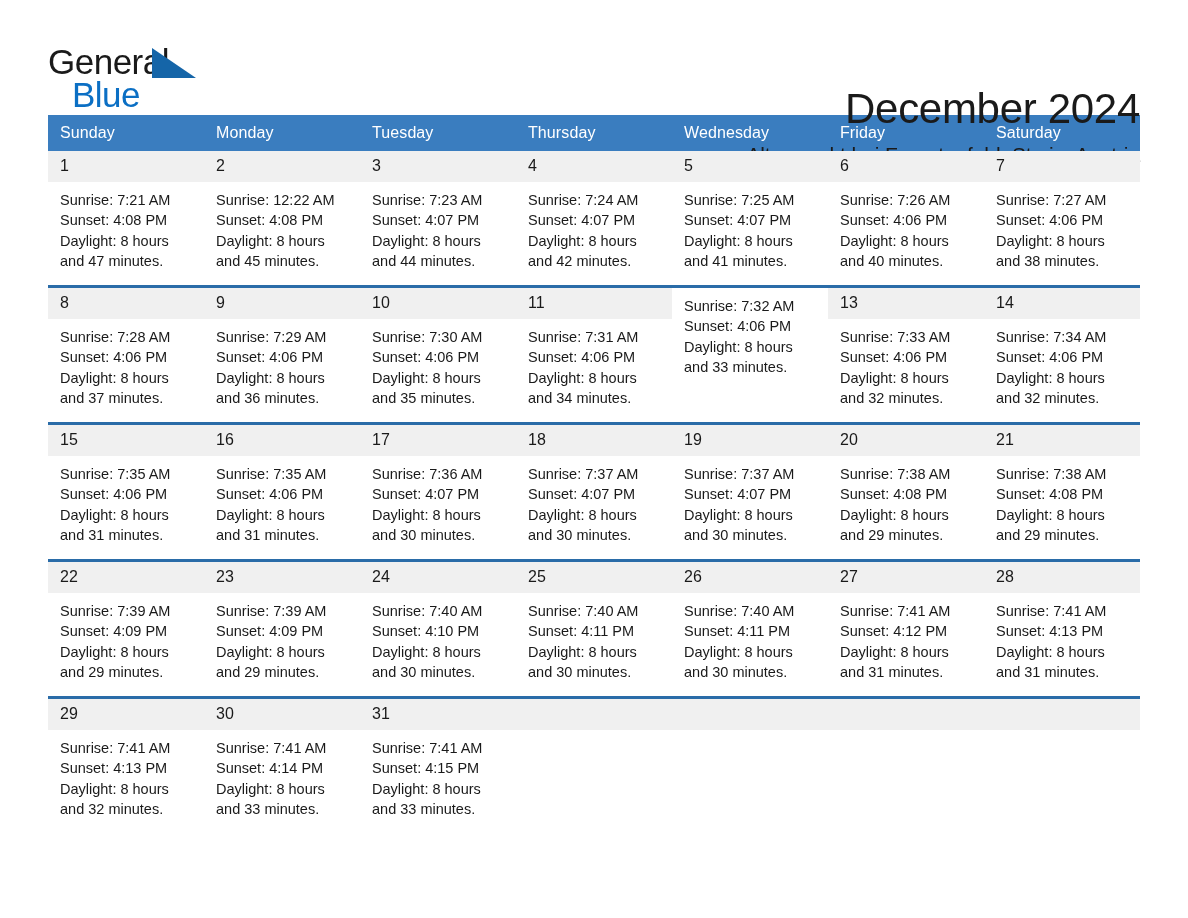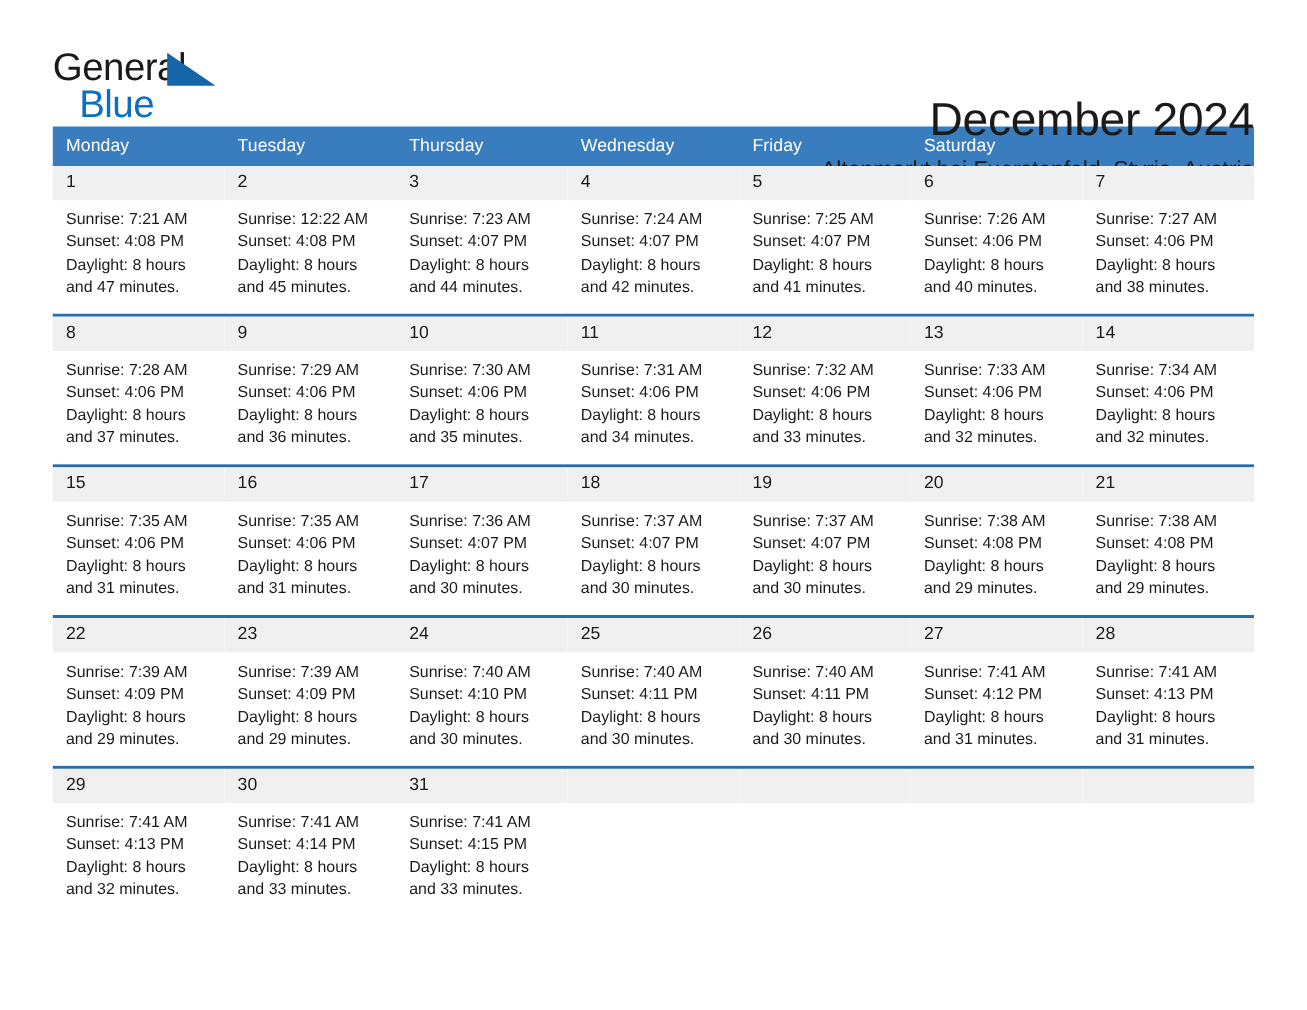--- a/index.html
+++ b/index.html
@@ -129,20 +129,21 @@
     </div>
     <div class="title-block">
       <h1 class="cal-title">December 2024</h1>
       <div class="cal-subtitle">Altenmarkt bei Fuerstenfeld, Styria, Austria</div>
     </div>
   </div>
 
   <div class="calendar">
 
     <div class="weekdays">
+      <div class="weekday">Sunday</div>
       <div class="weekday">Monday</div>
       <div class="weekday">Tuesday</div>
       <div class="weekday">Thursday</div>
       <div class="weekday">Wednesday</div>
       <div class="weekday">Friday</div>
       <div class="weekday">Saturday</div>
     </div>
 
     <div class="week first">
       <div class="cell">
@@ -241,21 +242,20 @@
       <div class="cell">
           <div class="cell-head">11</div>
           <div class="cell-body">
             <div>Sunrise: 7:31 AM</div>
             <div>Sunset: 4:06 PM</div>
             <div>Daylight: 8 hours</div>
             <div>and 34 minutes.</div>
           </div>
         </div>
       <div class="cell">
-          <div class="cell-head">12</div>
           <div class="cell-body">
             <div>Sunrise: 7:32 AM</div>
             <div>Sunset: 4:06 PM</div>
             <div>Daylight: 8 hours</div>
             <div>and 33 minutes.</div>
           </div>
         </div>
       <div class="cell">
           <div class="cell-head">13</div>
           <div class="cell-body">

